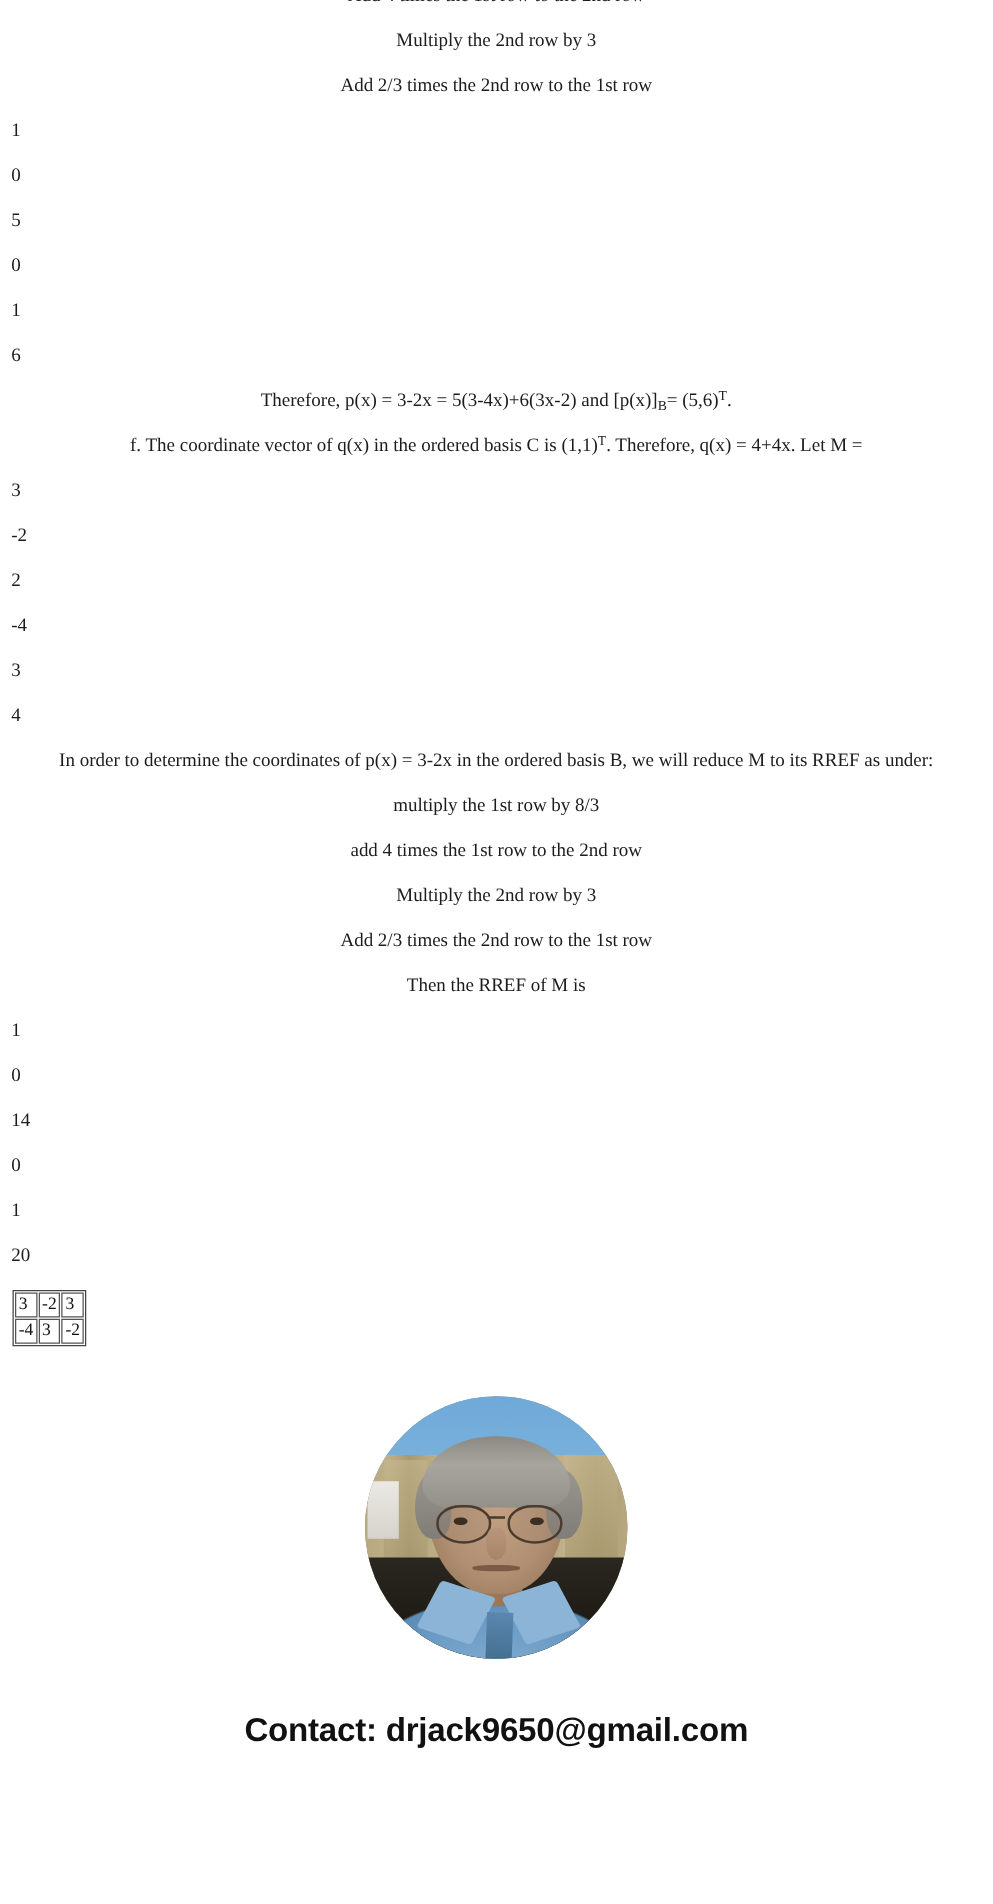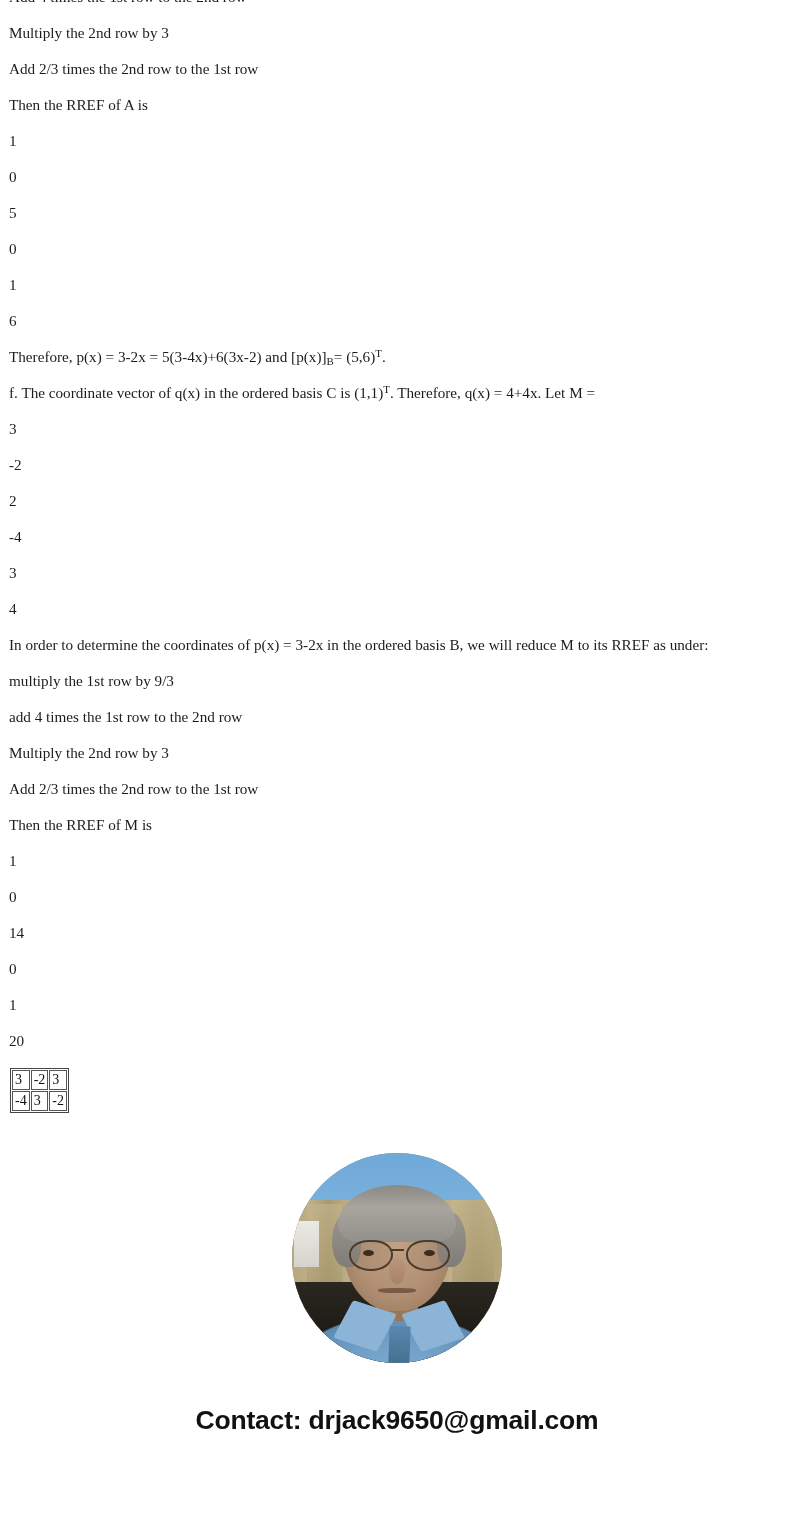--- a/index.html
+++ b/index.html
@@ -27,20 +27,21 @@
   }
 
   
   .doc-line {
     font-family: "Liberation Serif", "DejaVu Serif", serif;
     font-size: 15.2px;
     line-height: 1.12;
     color: #1c1c1c;
     margin: 0 0 19px 0;
     white-space: nowrap;
+    text-align: center;
   }
   .doc-line.wrap { white-space: normal; margin-top: 12px; }
 
   
   .clipped-top {
     margin-top: -12px;
     margin-bottom: 19px;
   }
 
   
@@ -270,21 +271,20 @@
   }
 </style>
 </head>
 <body>
 
 <div class="page">
 
   <p class="doc-line clipped-top">Add 4 times the 1st row to the 2nd row</p>
   <p class="doc-line">Multiply the 2nd row by 3</p>
   <p class="doc-line">Add 2/3 times the 2nd row to the 1st row</p>
-  <p class="doc-line">Then the RREF of A is</p>
 
   <div>
     <p class="matrix-entry">1</p>
     <p class="matrix-entry">0</p>
     <p class="matrix-entry">5</p>
     <p class="matrix-entry">0</p>
     <p class="matrix-entry">1</p>
     <p class="matrix-entry">6</p>
   </div>
 
@@ -295,21 +295,21 @@
   <div>
     <p class="matrix-entry">3</p>
     <p class="matrix-entry">-2</p>
     <p class="matrix-entry">2</p>
     <p class="matrix-entry">-4</p>
     <p class="matrix-entry">3</p>
     <p class="matrix-entry">4</p>
   </div>
 
   <p class="doc-line wrap">In order to determine the coordinates of p(x) = 3-2x in the ordered basis B, we will reduce M to its RREF as under:</p>
-  <p class="doc-line">multiply the 1st row by 9/3</p>
+  <p class="doc-line">multiply the 1st row by 8/3</p>
   <p class="doc-line">add 4 times the 1st row to the 2nd row</p>
   <p class="doc-line">Multiply the 2nd row by 3</p>
   <p class="doc-line">Add 2/3 times the 2nd row to the 1st row</p>
   <p class="doc-line">Then the RREF of M is</p>
 
   <div>
     <p class="matrix-entry">1</p>
     <p class="matrix-entry">0</p>
     <p class="matrix-entry">14</p>
     <p class="matrix-entry">0</p>

